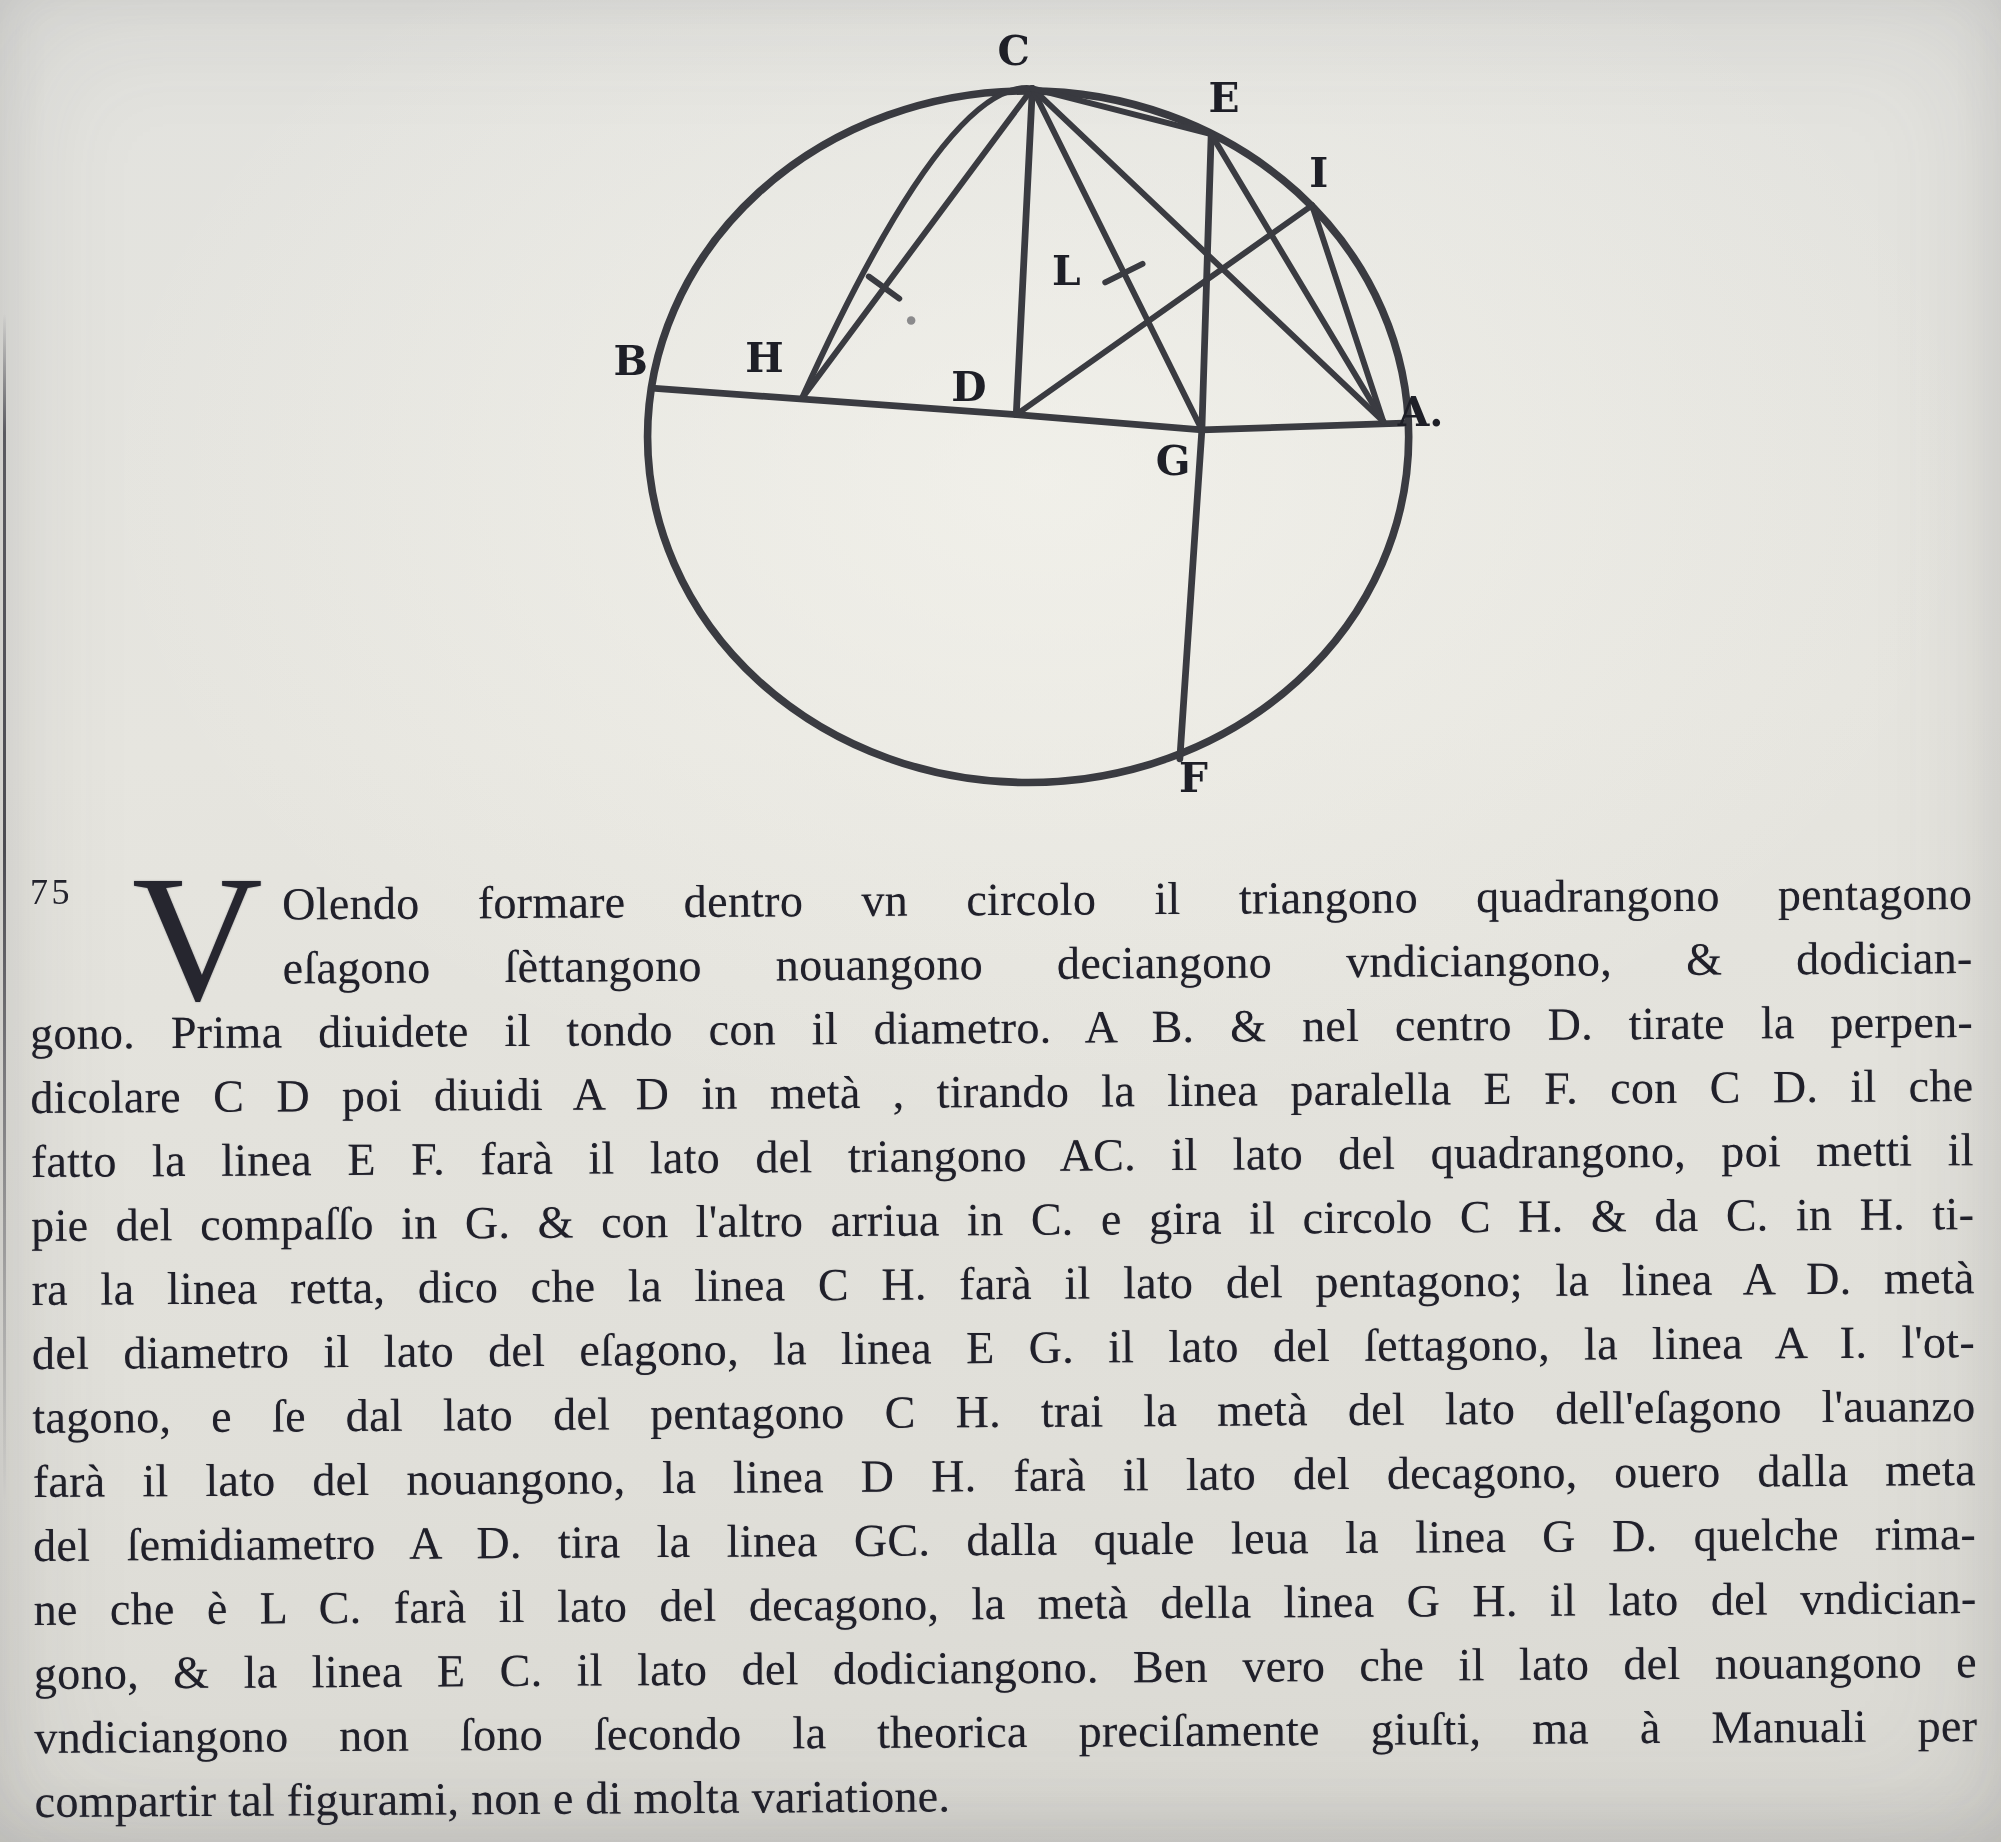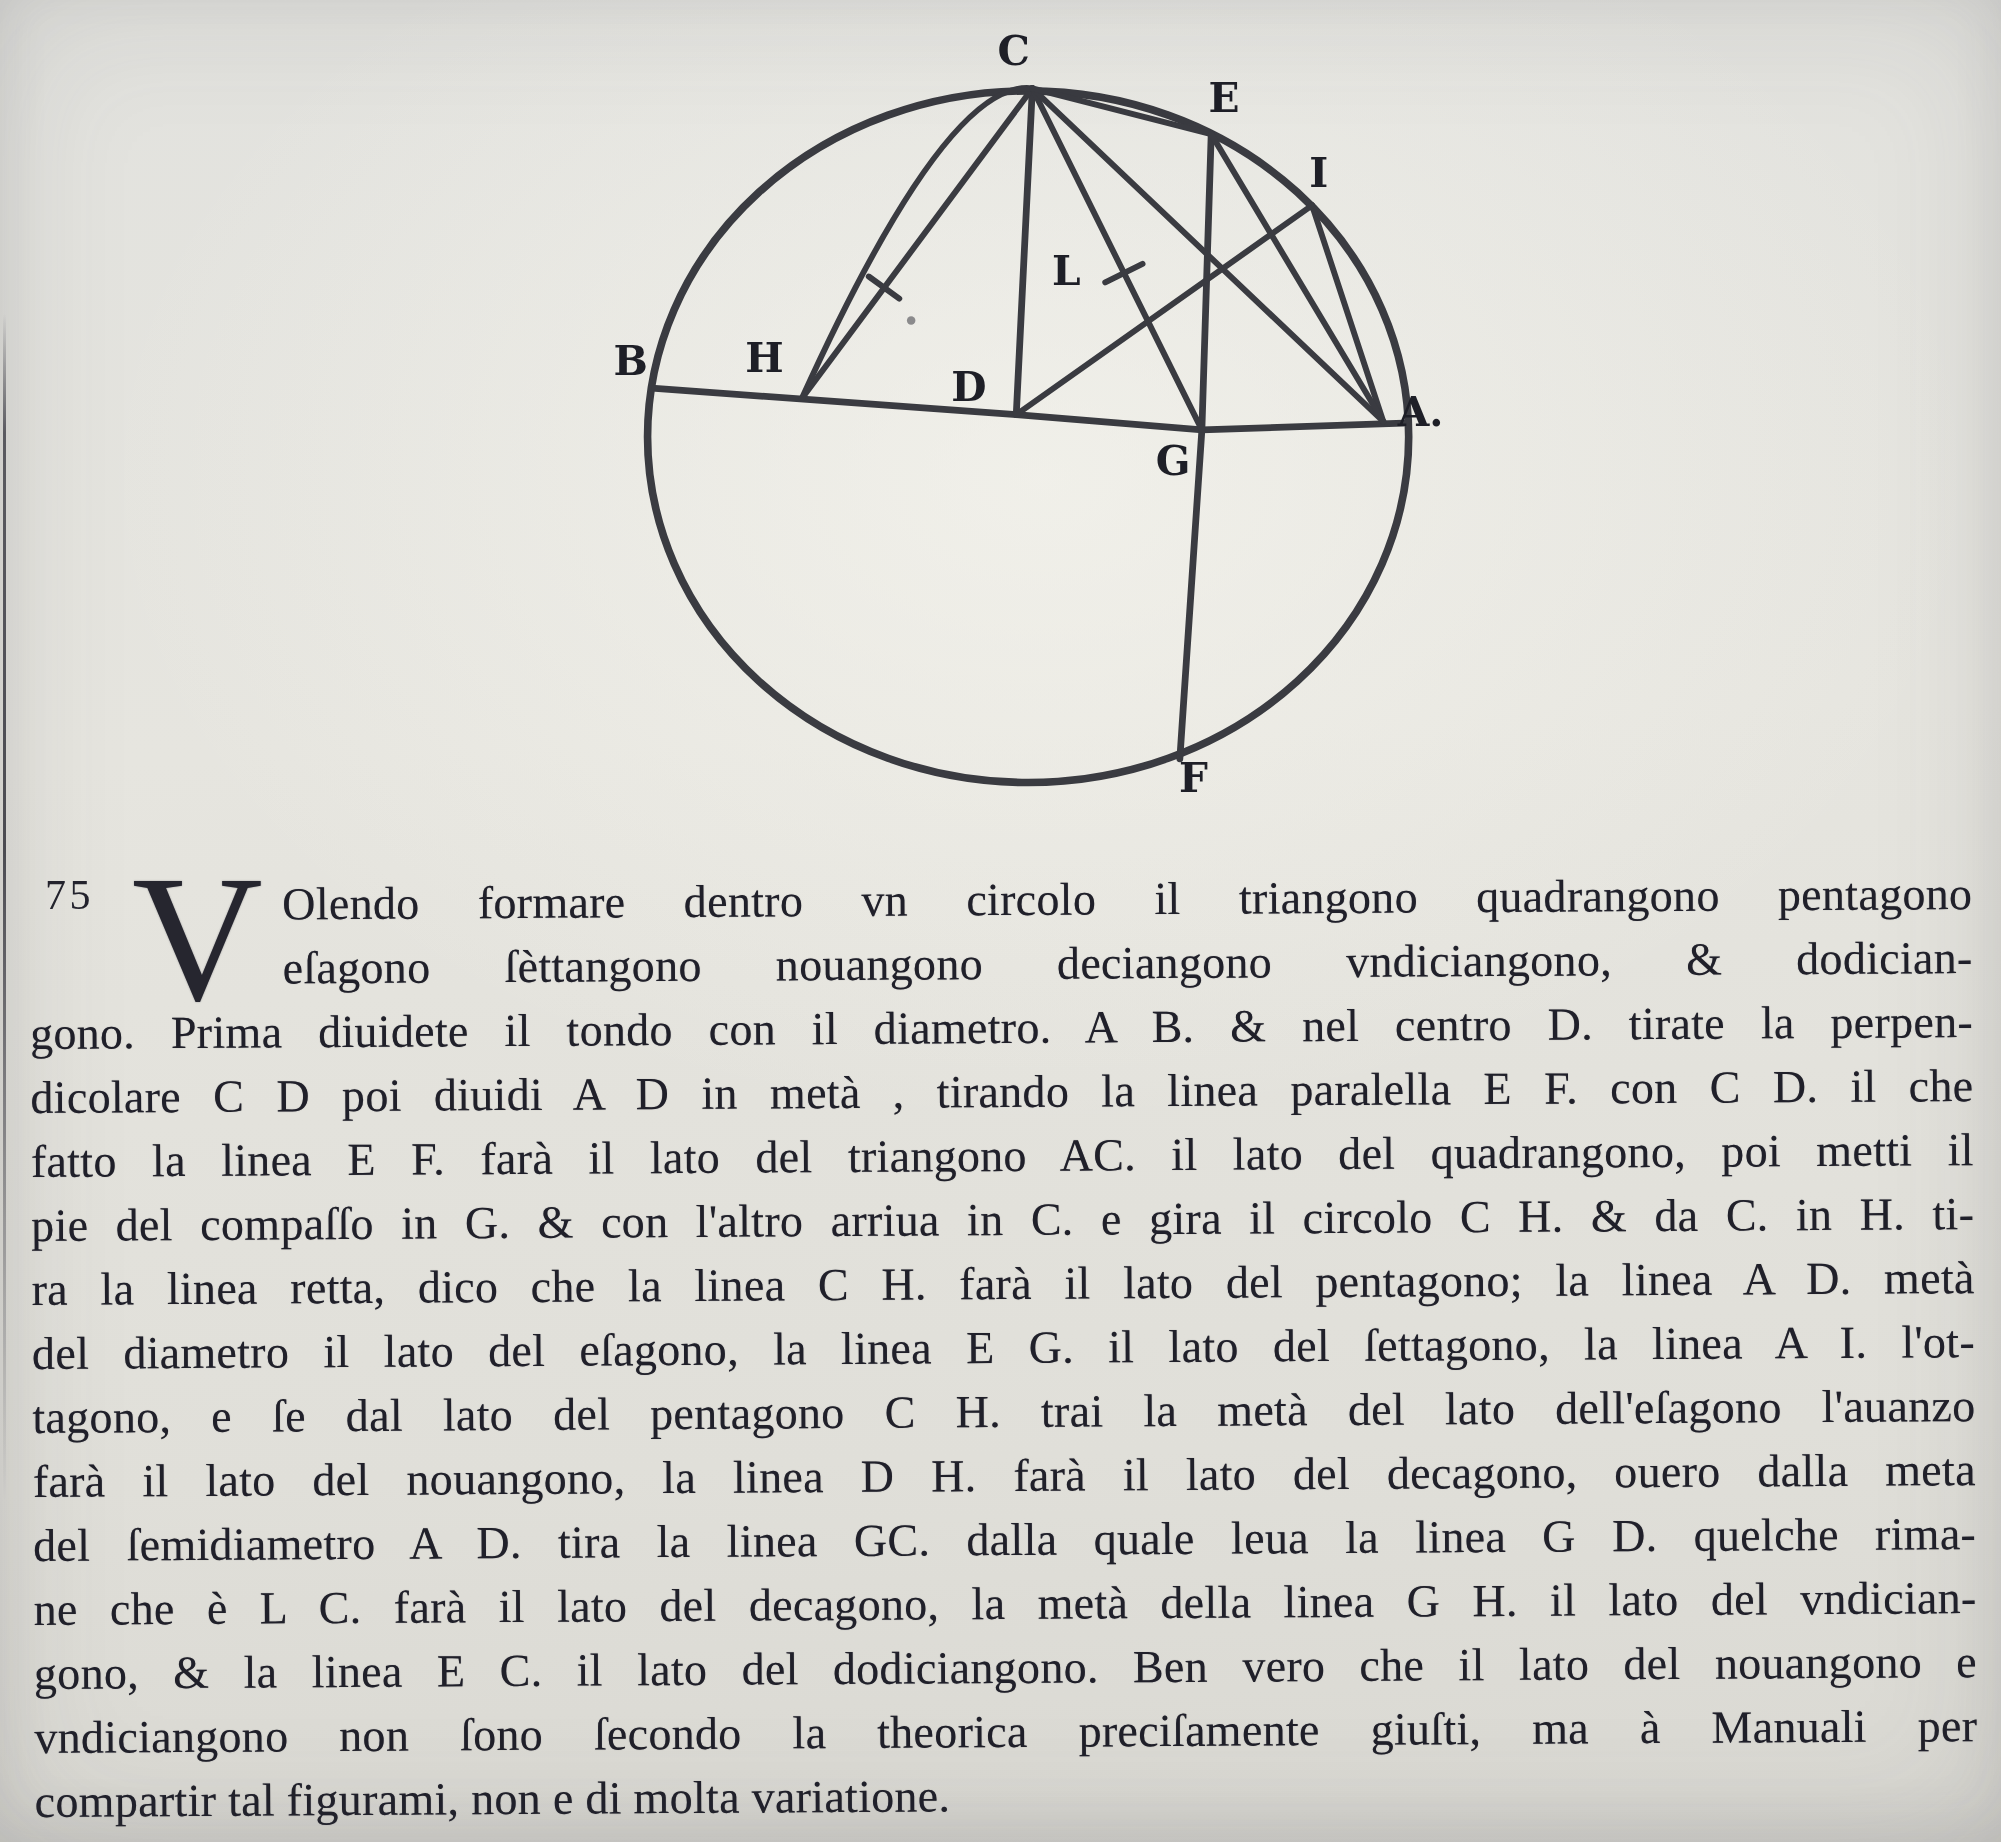--- a/index.html
+++ b/index.html
@@ -23,22 +23,22 @@
   svg.fig{position:absolute;left:0;top:0;}
   svg.fig path, svg.fig ellipse, svg.fig line{
     fill:none;stroke:#3a3b41;stroke-linecap:round;
   }
   svg.fig text{
     font-family:"DejaVu Serif", serif;
     font-weight:bold;font-size:48px;fill:#1e1f27;
     text-anchor:middle;dominant-baseline:middle;
   }
   .pagenum{
-    position:absolute;left:45px;top:871px;
-    font-size:42px;color:#23232d;letter-spacing:3.4px;
+    position:absolute;left:30px;top:871px;
+    font-size:36px;color:#23232d;letter-spacing:3.4px;
   }
   .dropcap{
     position:absolute;left:132px;top:848px;
     font-size:181px;line-height:1;color:#26262f;
     text-shadow:0 0 1.7px rgba(35,35,48,.45);
   }
   .para{
     position:absolute;left:32px;top:868px;width:1943px;
     font-size:46px;line-height:64px;color:#20202a;
     letter-spacing:0.3px;

